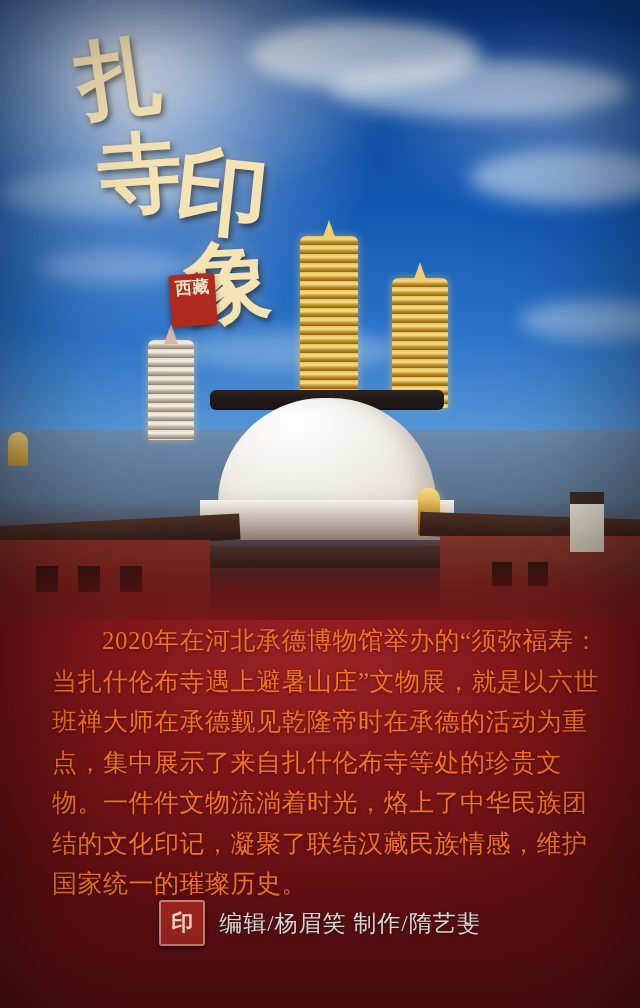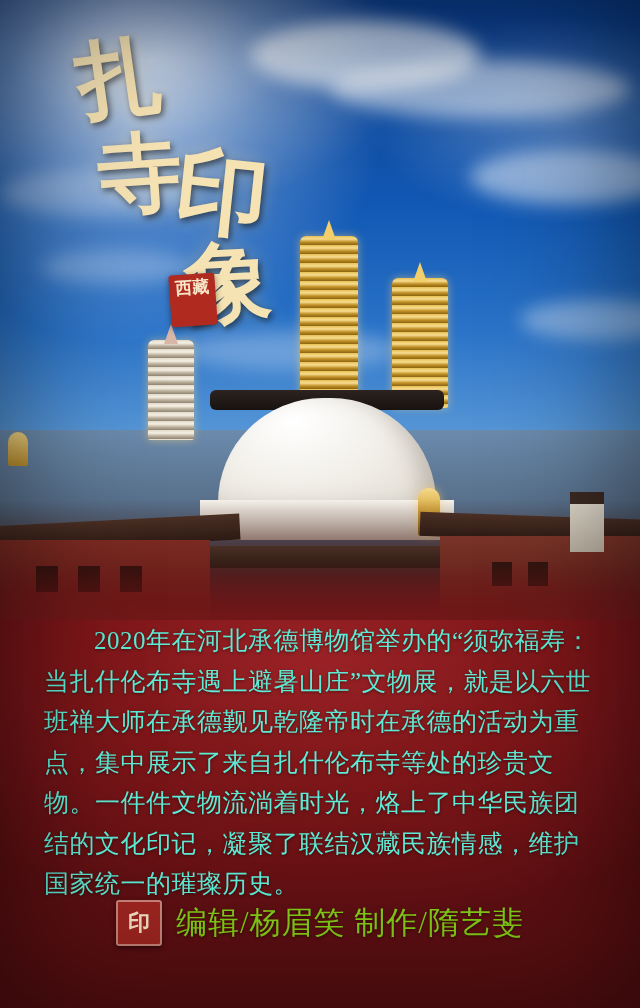--- a/index.html
+++ b/index.html
@@ -218,23 +218,23 @@
     text-align: center;
     padding-top: 5px;
     box-sizing: border-box;
     box-shadow: 0 2px 6px rgba(0,0,0,.45);
     transform: rotate(-4deg);
   }
 
   
   .body-text {
     position: absolute;
-    left: 44px; top: 596px;
+    left: 52px; top: 596px;
     width: 552px;
-    color: #5eead4;
+    color: #f97316;
     font-size: 25px;
     line-height: 1.62;
     letter-spacing: .5px;
     text-indent: 50px;
     text-shadow: 0 1px 3px rgba(0,0,0,.5);
     font-family: "Liberation Serif", "DejaVu Serif", serif;
   }
 
   
   .credits {
@@ -253,22 +253,22 @@
     border-radius: 3px;
     color: #f6e2c4;
     font-size: 22px;
     font-weight: 700;
     display: flex;
     align-items: center;
     justify-content: center;
     box-shadow: 0 2px 5px rgba(0,0,0,.5);
   }
   .credit-text {
-    color: #84cc16;
-    font-size: 31px;
+    color: #e5e5e5;
+    font-size: 23px;
     letter-spacing: 1px;
     text-shadow: 0 1px 3px rgba(0,0,0,.5);
   }
 </style>
 </head>
 <body>
 
 <div class="poster">
 
   <div class="sky">

